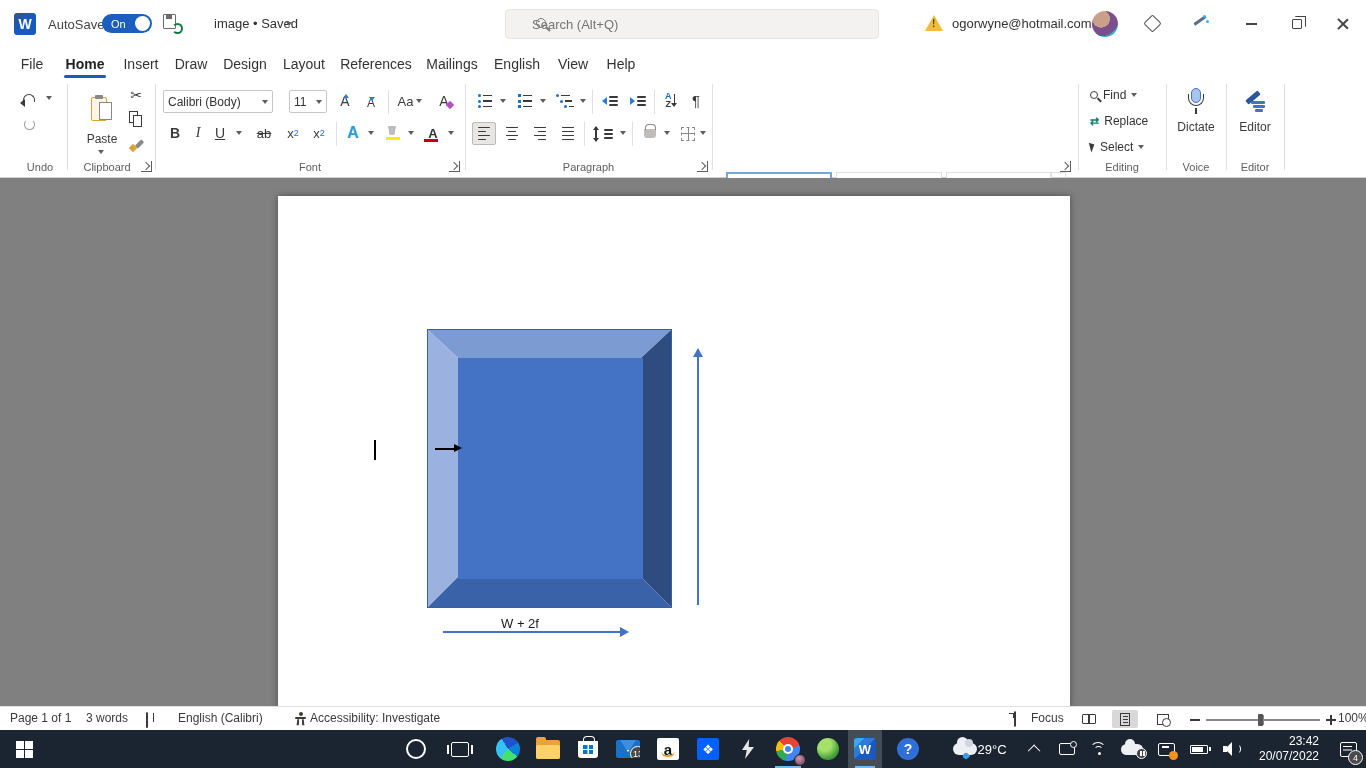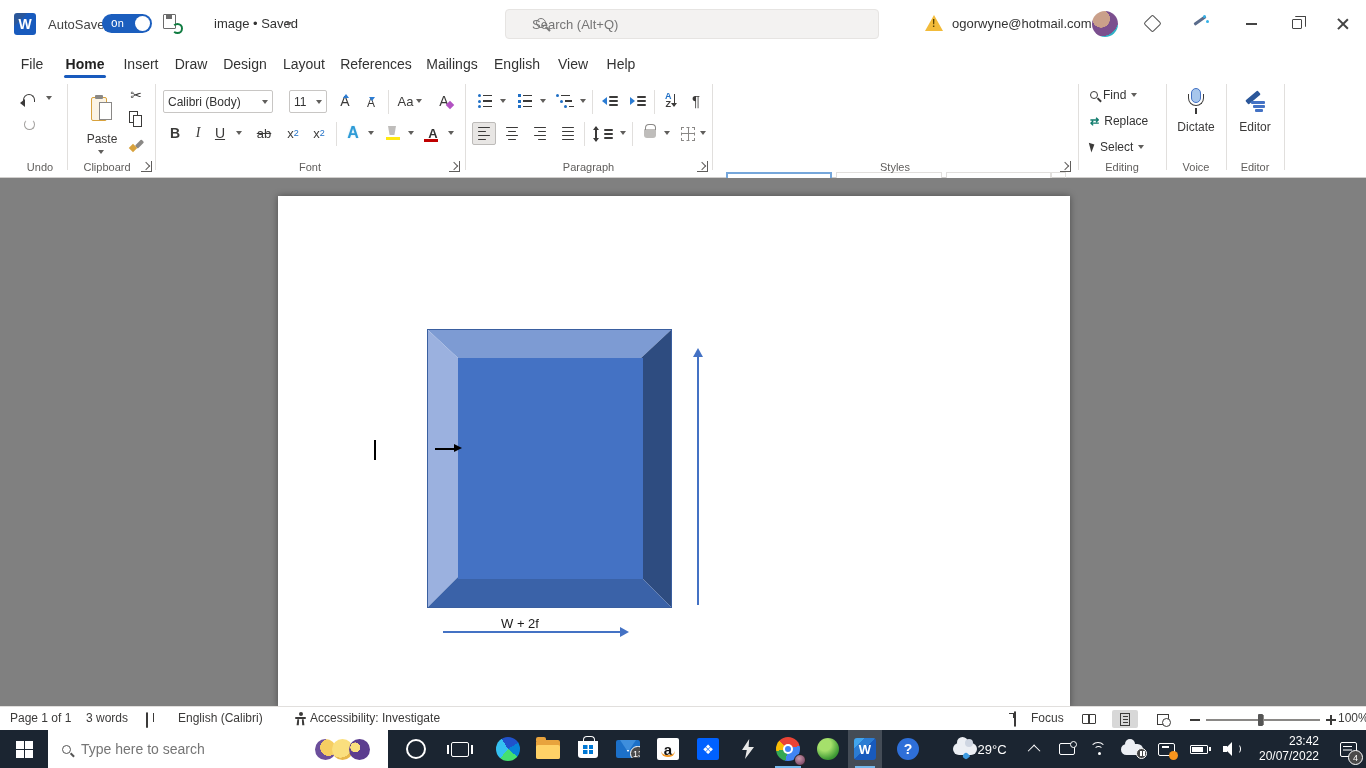--- a/index.html
+++ b/index.html
@@ -7,21 +7,21 @@
     font-family:"Liberation Sans", sans-serif; }
   #screen { position:relative; width:1366px; height:768px; background:#fff; }
 
   
   .titlebar { position:absolute; left:0; top:0; width:1366px; height:48px; background:#fff; }
   .word-app-icon { position:absolute; left:14px; top:13px; width:22px; height:22px; border-radius:3px;
     background:linear-gradient(135deg,#2B579A 0 30%,#185ABD 30% 100%); color:#fff; font-weight:bold;
     font-size:14px; display:flex; align-items:center; justify-content:center; }
   .autosave-label { position:absolute; left:48px; top:17px; font-size:13px; color:#444; }
   .autosave-toggle { position:absolute; left:102px; top:14px; width:50px; height:19px; border-radius:10px;
-    display:flex; align-items:center; color:#fff; font-size:11px; padding-left:9px;font-family:Liberation Mono, monospace; }
+    display:flex; align-items:center; color:#fff; font-size:11px; padding-left:9px; }
   .autosave-knob { position:absolute; right:2px; top:2px; width:15px; height:15px; border-radius:50%; background:#fff; }
   .save-icon { position:absolute; left:163px; top:14px; width:18px; height:18px; }
   .save-icon .fl { position:absolute; left:0; top:0; width:13px; height:15px; border:1.5px solid #6b6b6b; border-radius:1px; }
   .save-icon .fl:before { content:""; position:absolute; left:2px; top:0; width:6px; height:4px; background:#6b6b6b; }
   .save-icon .sy { position:absolute; right:-2px; bottom:-2px; width:11px; height:11px; border:2px solid #107C41; border-radius:50%; border-left-color:transparent; }
   .doc-status { position:absolute; left:214px; top:16px; font-size:13px; color:#333; }
   .doc-caret { position:absolute; left:286px; top:22px; }
   .tb-search { position:absolute; left:505px; top:9px; width:374px; height:30px; background:#F3F2F1;
     border:1px solid #E6E4E2; border-radius:4px; display:flex; align-items:center; padding-left:26px; }
   .tb-search input { border:none; outline:none; background:transparent; font-size:13px; color:#7a7a7a; width:300px;
@@ -586,21 +586,20 @@
       <div>
           <span class="caret-up"></span>
         </div>
       <div>
           <span class="dd"></span>
         </div>
       <div>
           <span class="dd" style="border-top-width:4px"></span>
         </div>
     </div>
-    <div class="glabel" style="left:712px;width:366px">Styles</div>
     <div class="launcher" style="left:1060px"></div>
     <div class="vdiv" style="left:1078px"></div>
 
     <div class="edrow" style="left:1090px;top:10px">
       <span class="find-ic"></span>
       <span>Find</span>
         <span class="dd"></span>
     </div>
     <div class="edrow" style="left:1090px;top:36px">
       <span class="repl-ic">⇄</span>
@@ -693,29 +692,20 @@
 
   <div class="taskbar" style="background-color: rgb(27, 37, 49);">
     <div class="tslot" style="left:0;width:48px">
       <span class="winlogo">
           <i></i>
           <i></i>
           <i></i>
           <i></i>
         </span>
     </div>
-    <div class="tb-searchbox">
-      <span class="mag2"></span>
-      <input placeholder="Type here to search" style="">
-      <span style="display:flex;margin-left:34px">
-        <span class="orb orb1"></span>
-          <span class="orb orb2" style="margin-left:-4px"></span>
-          <span class="orb orb3" style="margin-left:-4px"></span>
-      </span>
-    </div>
     <div class="tslot" style="left:396px;width:40px">
         <span class="cortana"></span>
       </div>
     <div class="tslot" style="left:440px;width:40px">
         <span class="taskview"></span>
       </div>
 
     <div class="tslot" style="left:488px;width:40px">
         <span class="edge-ic"></span>
       </div>

